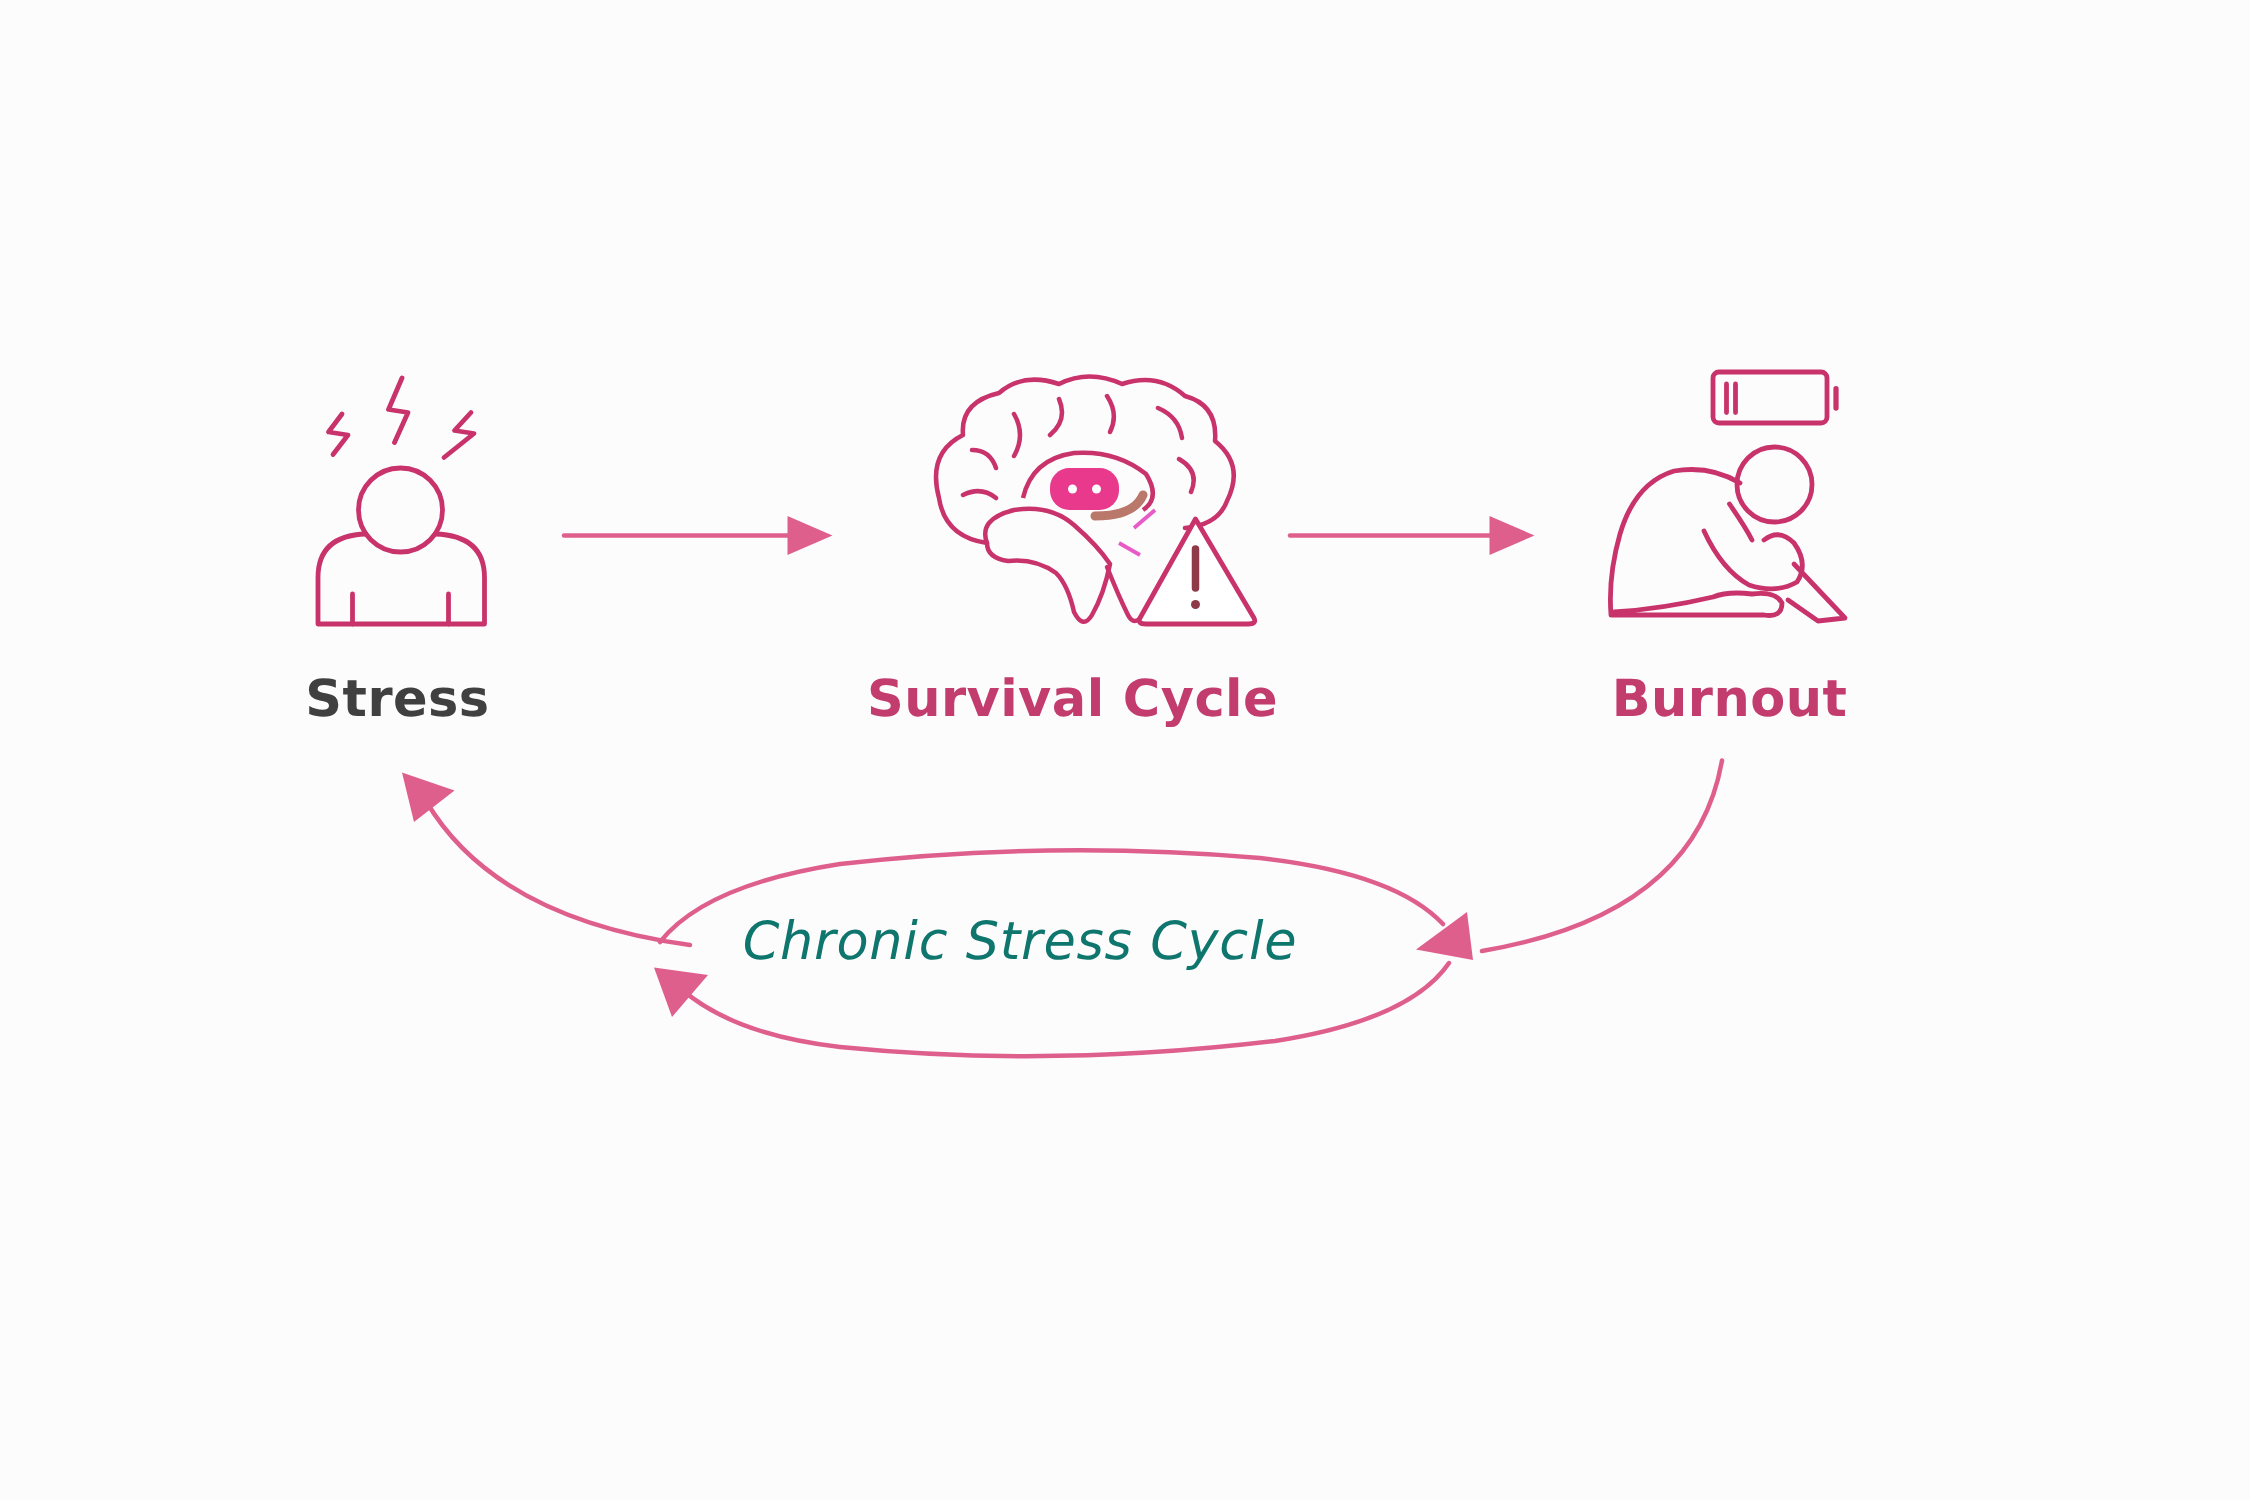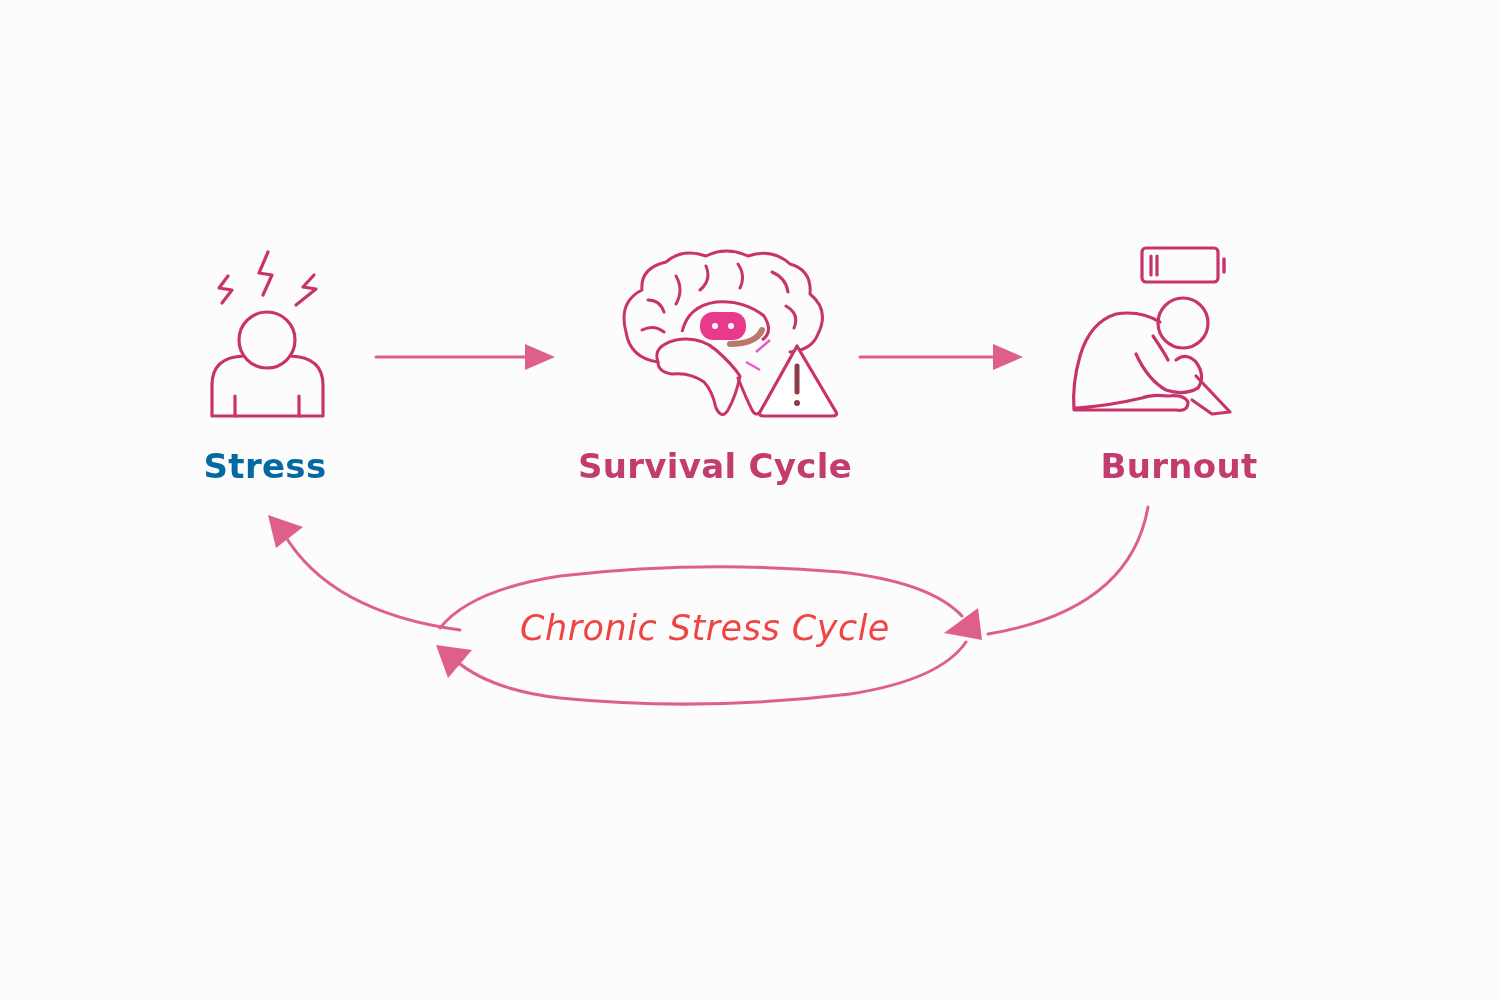--- a/index.html
+++ b/index.html
@@ -99,16 +99,16 @@
     <path d="M1148,507 Q1130,610 988,634" fill="none" stroke="#df5f8c" stroke-width="3" stroke-linecap="round"></path>
     <path d="M944,633 L978,608 L982,640 Z" fill="#df5f8c"></path>
   </g>
 
   <g>
     <path d="M460,630 Q330,612 284,534" fill="none" stroke="#df5f8c" stroke-width="3" stroke-linecap="round"></path>
     <path d="M268,515 L303,527 L276,548 Z" fill="#df5f8c"></path>
   </g>
 </svg>
 
-<div class="label" style="left:265px; top:446px; color:#0369a1;">Stress</div>
+<div class="label" style="left:265px; top:446px; color:#404040;">Stress</div>
 <div class="label" style="left:715px; top:446px; color:#c23c6e;">Survival Cycle</div>
-<div class="label" style="left:1153px; top:446px; color:#c23c6e;margin-left:26px;">Burnout</div>
-<div class="cycle-label" style="left:705px; top:608px; color:#ef4444;">Chronic Stress Cycle</div>
+<div class="label" style="left:1153px; top:446px; color:#c23c6e;">Burnout</div>
+<div class="cycle-label" style="left:680px; top:608px; color:#0f766e;">Chronic Stress Cycle</div>
 
 </body></html>

